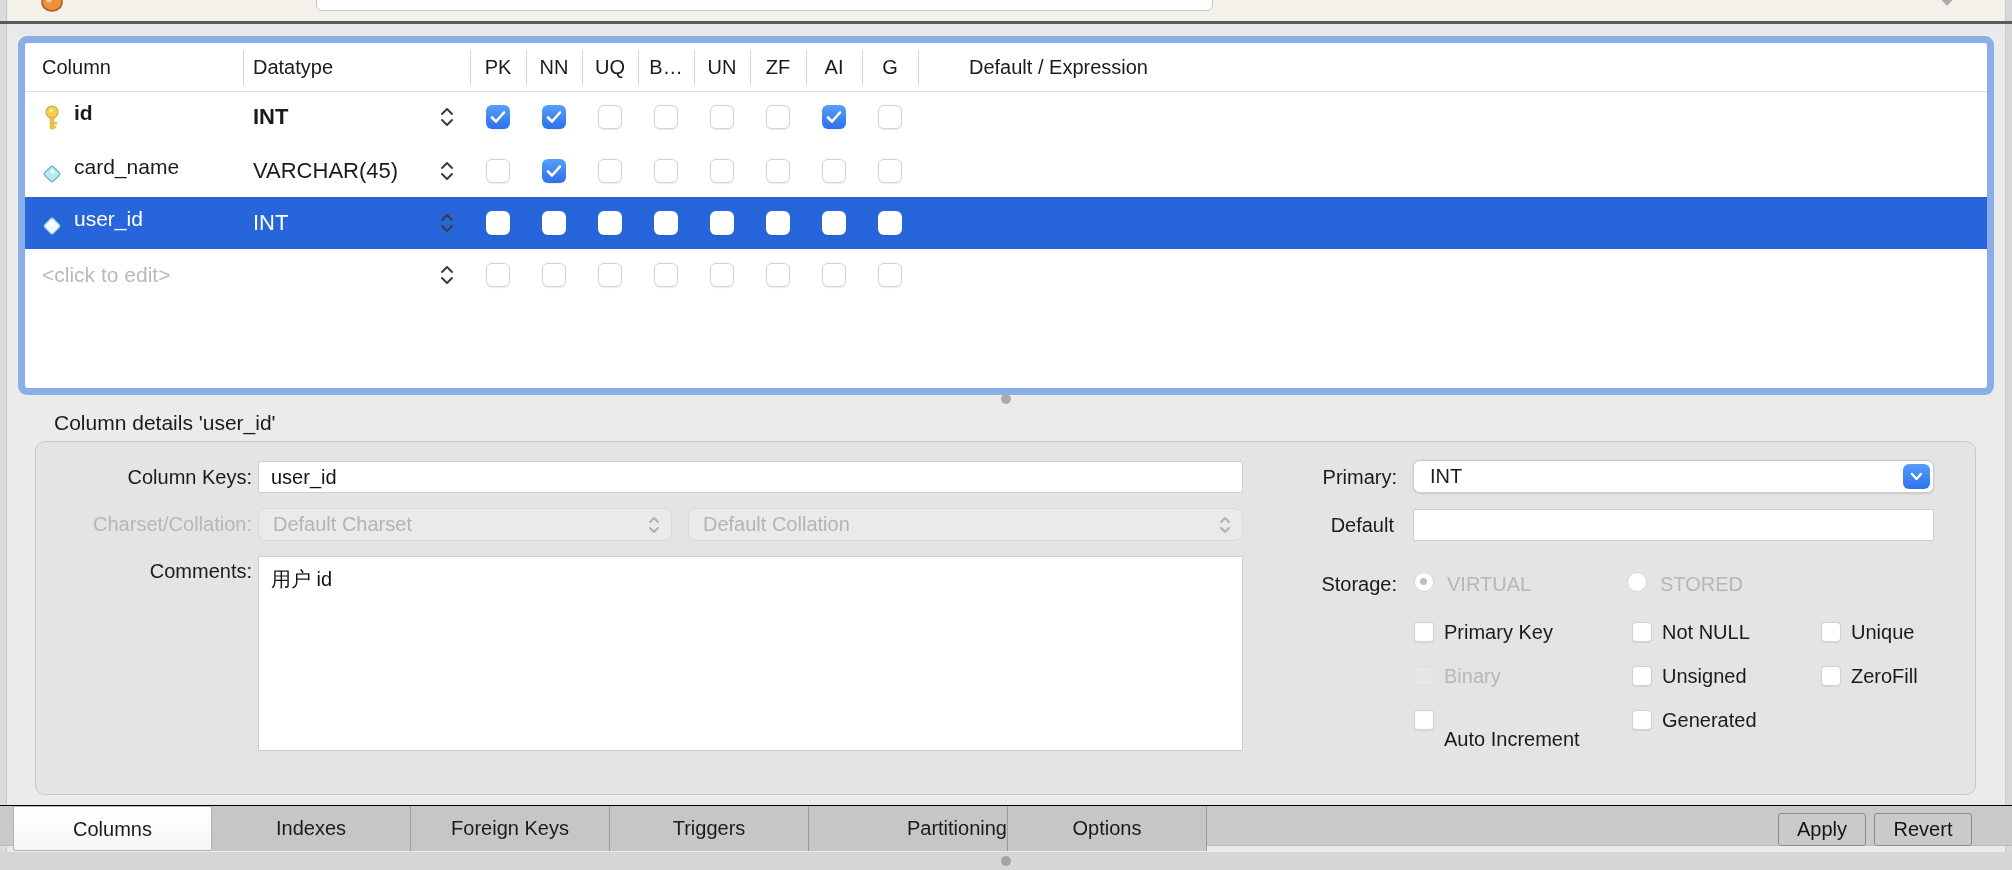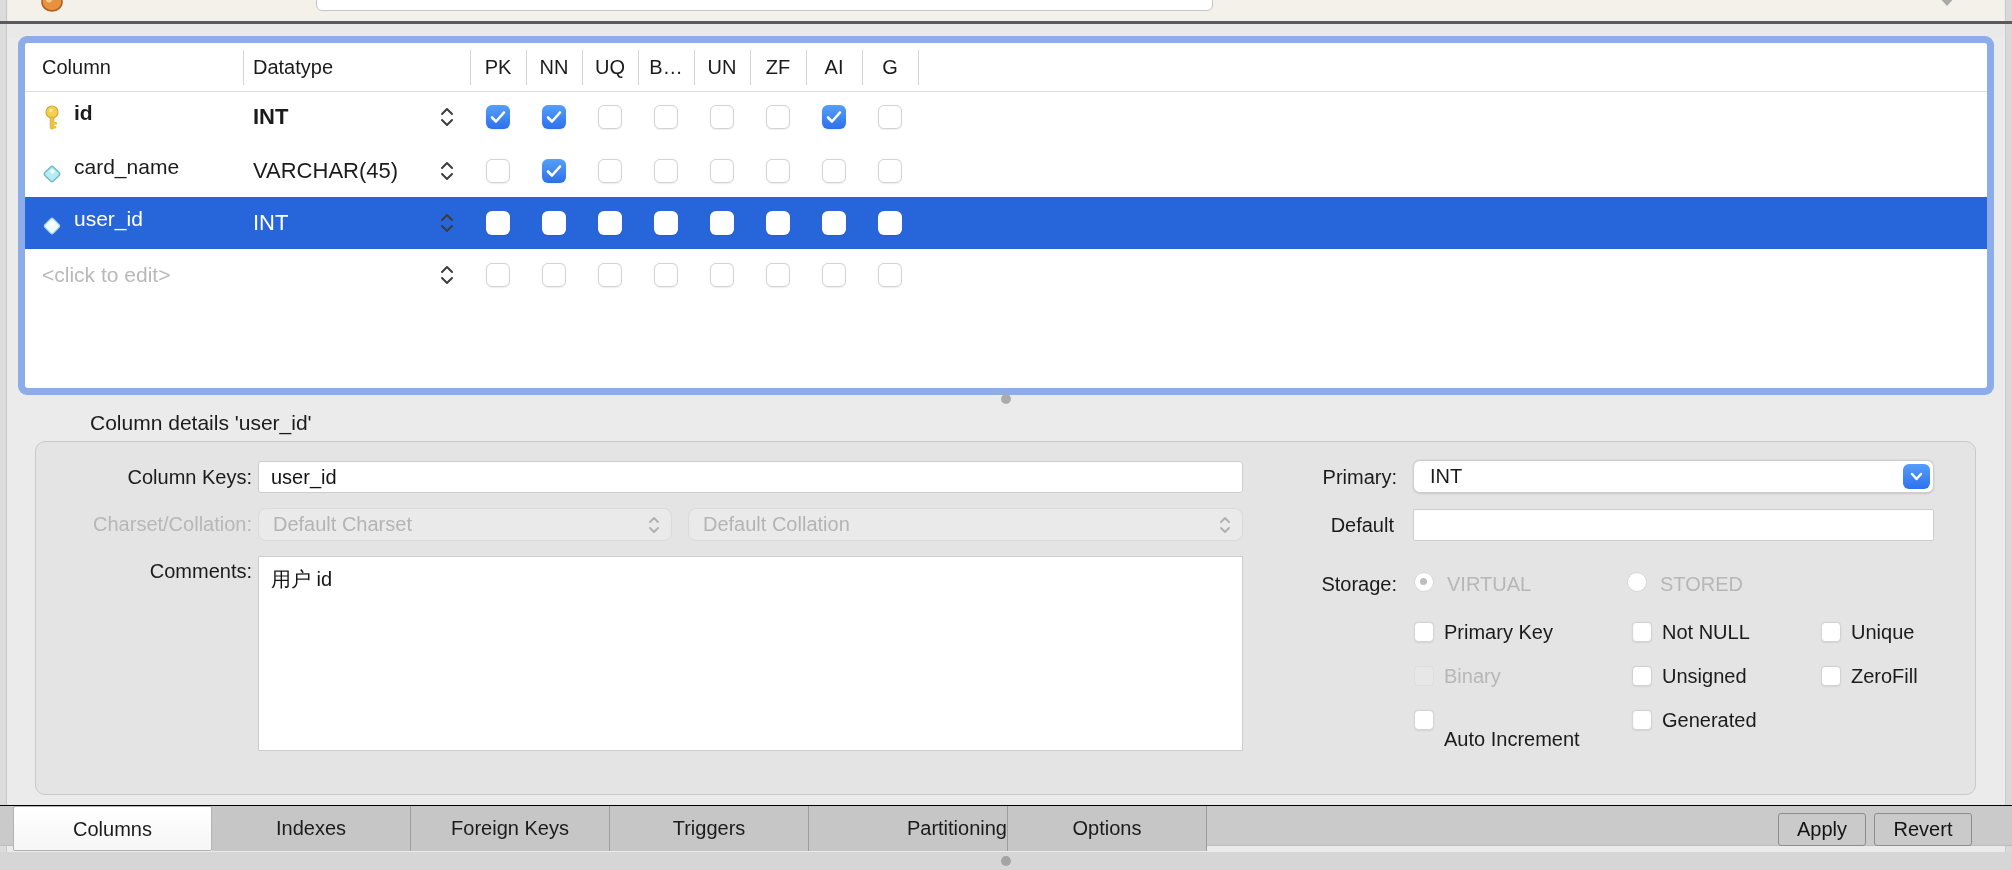--- a/index.html
+++ b/index.html
@@ -36,21 +36,21 @@
   .row-icon { position:absolute; left:17px; top:14px; width:20px; height:26px; }
   .row-stepper { position:absolute; left:413px; top:14px; width:18px; height:24px; }
 
   .gcb { position:absolute; top:14px; width:24px; height:24px; border-radius:6px; background:#ffffff; border:1.5px solid #d3d3d3; box-shadow:0 0.5px 1.5px rgba(0,0,0,.08); }
   .gcb.checked { background:linear-gradient(#55a0f9,#2d70ea); border:none; }
   .gcb.onblue { background:#ffffff; border:none; }
   .gcb svg { position:absolute; left:2px; top:3px; }
 
   .split-dot { border-radius:50%; background:#ababab; width:10px; height:10px; }
 
-  .details-title { left:54px; top:411px; font-size:21px; color:#1b1b1b;margin-left:36px; }
+  .details-title { left:54px; top:411px; font-size:21px; color:#1b1b1b; }
 
   .groupbox { left:35px; top:441px; width:1941px; height:354px; background:#e4e4e4; border:1px solid #c9c9c9; border-radius:10px; }
 
   .flabel { position:absolute; font-size:20px; color:#1b1b1b; text-align:right; white-space:nowrap; }
   .flabel.dis { color:#b7b7b7; }
   .tfield { position:absolute; background:#ffffff; border:1px solid #cdcdcd; border-radius:3px; font-size:20px; color:#141414; line-height:30px; padding:0 12px; white-space:nowrap; overflow:hidden; }
   .popup { position:absolute; background:#eaeaea; border:1px solid #dadada; border-radius:8px; font-size:20px; color:#b4b4b4; line-height:31px; padding:0 14px; white-space:nowrap; }
   .popup .steppers { position:absolute; right:10px; top:5px; }
 
   .combo { position:absolute; background:#ffffff; border:1px solid #cdcdcd; border-radius:7px; box-shadow:0 0.5px 2px rgba(0,0,0,.12); font-size:20px; line-height:31px; padding:0 16px; }
@@ -103,20 +103,21 @@
         <span class="ghl" style="left: 17px;">Column</span>
         <span class="ghl" style="left: 228px;">Datatype</span>
         <span class="ghl c" style="left: 445px; width: 56px;">PK</span>
         <span class="ghl c" style="left: 501px; width: 56px;">NN</span>
         <span class="ghl c" style="left: 557px; width: 56px;">UQ</span>
         <span class="ghl c" style="left: 613px; width: 56px;">B…</span>
         <span class="ghl c" style="left: 669px; width: 56px;">UN</span>
         <span class="ghl c" style="left: 725px; width: 56px;">ZF</span>
         <span class="ghl c" style="left: 781px; width: 56px;">AI</span>
         <span class="ghl c" style="left: 837px; width: 56px;">G</span>
+        <span class="ghl" style="left: 944px;">Default / Expression</span>
         <span class="gh-div" style="left: 218px;"></span>
         <span class="gh-div" style="left: 445px;"></span>
         <span class="gh-div" style="left: 501px;"></span>
         <span class="gh-div" style="left: 557px;"></span>
         <span class="gh-div" style="left: 613px;"></span>
         <span class="gh-div" style="left: 669px;"></span>
         <span class="gh-div" style="left: 725px;"></span>
         <span class="gh-div" style="left: 781px;"></span>
         <span class="gh-div" style="left: 837px;"></span>
         <span class="gh-div" style="left: 893px;"></span>

